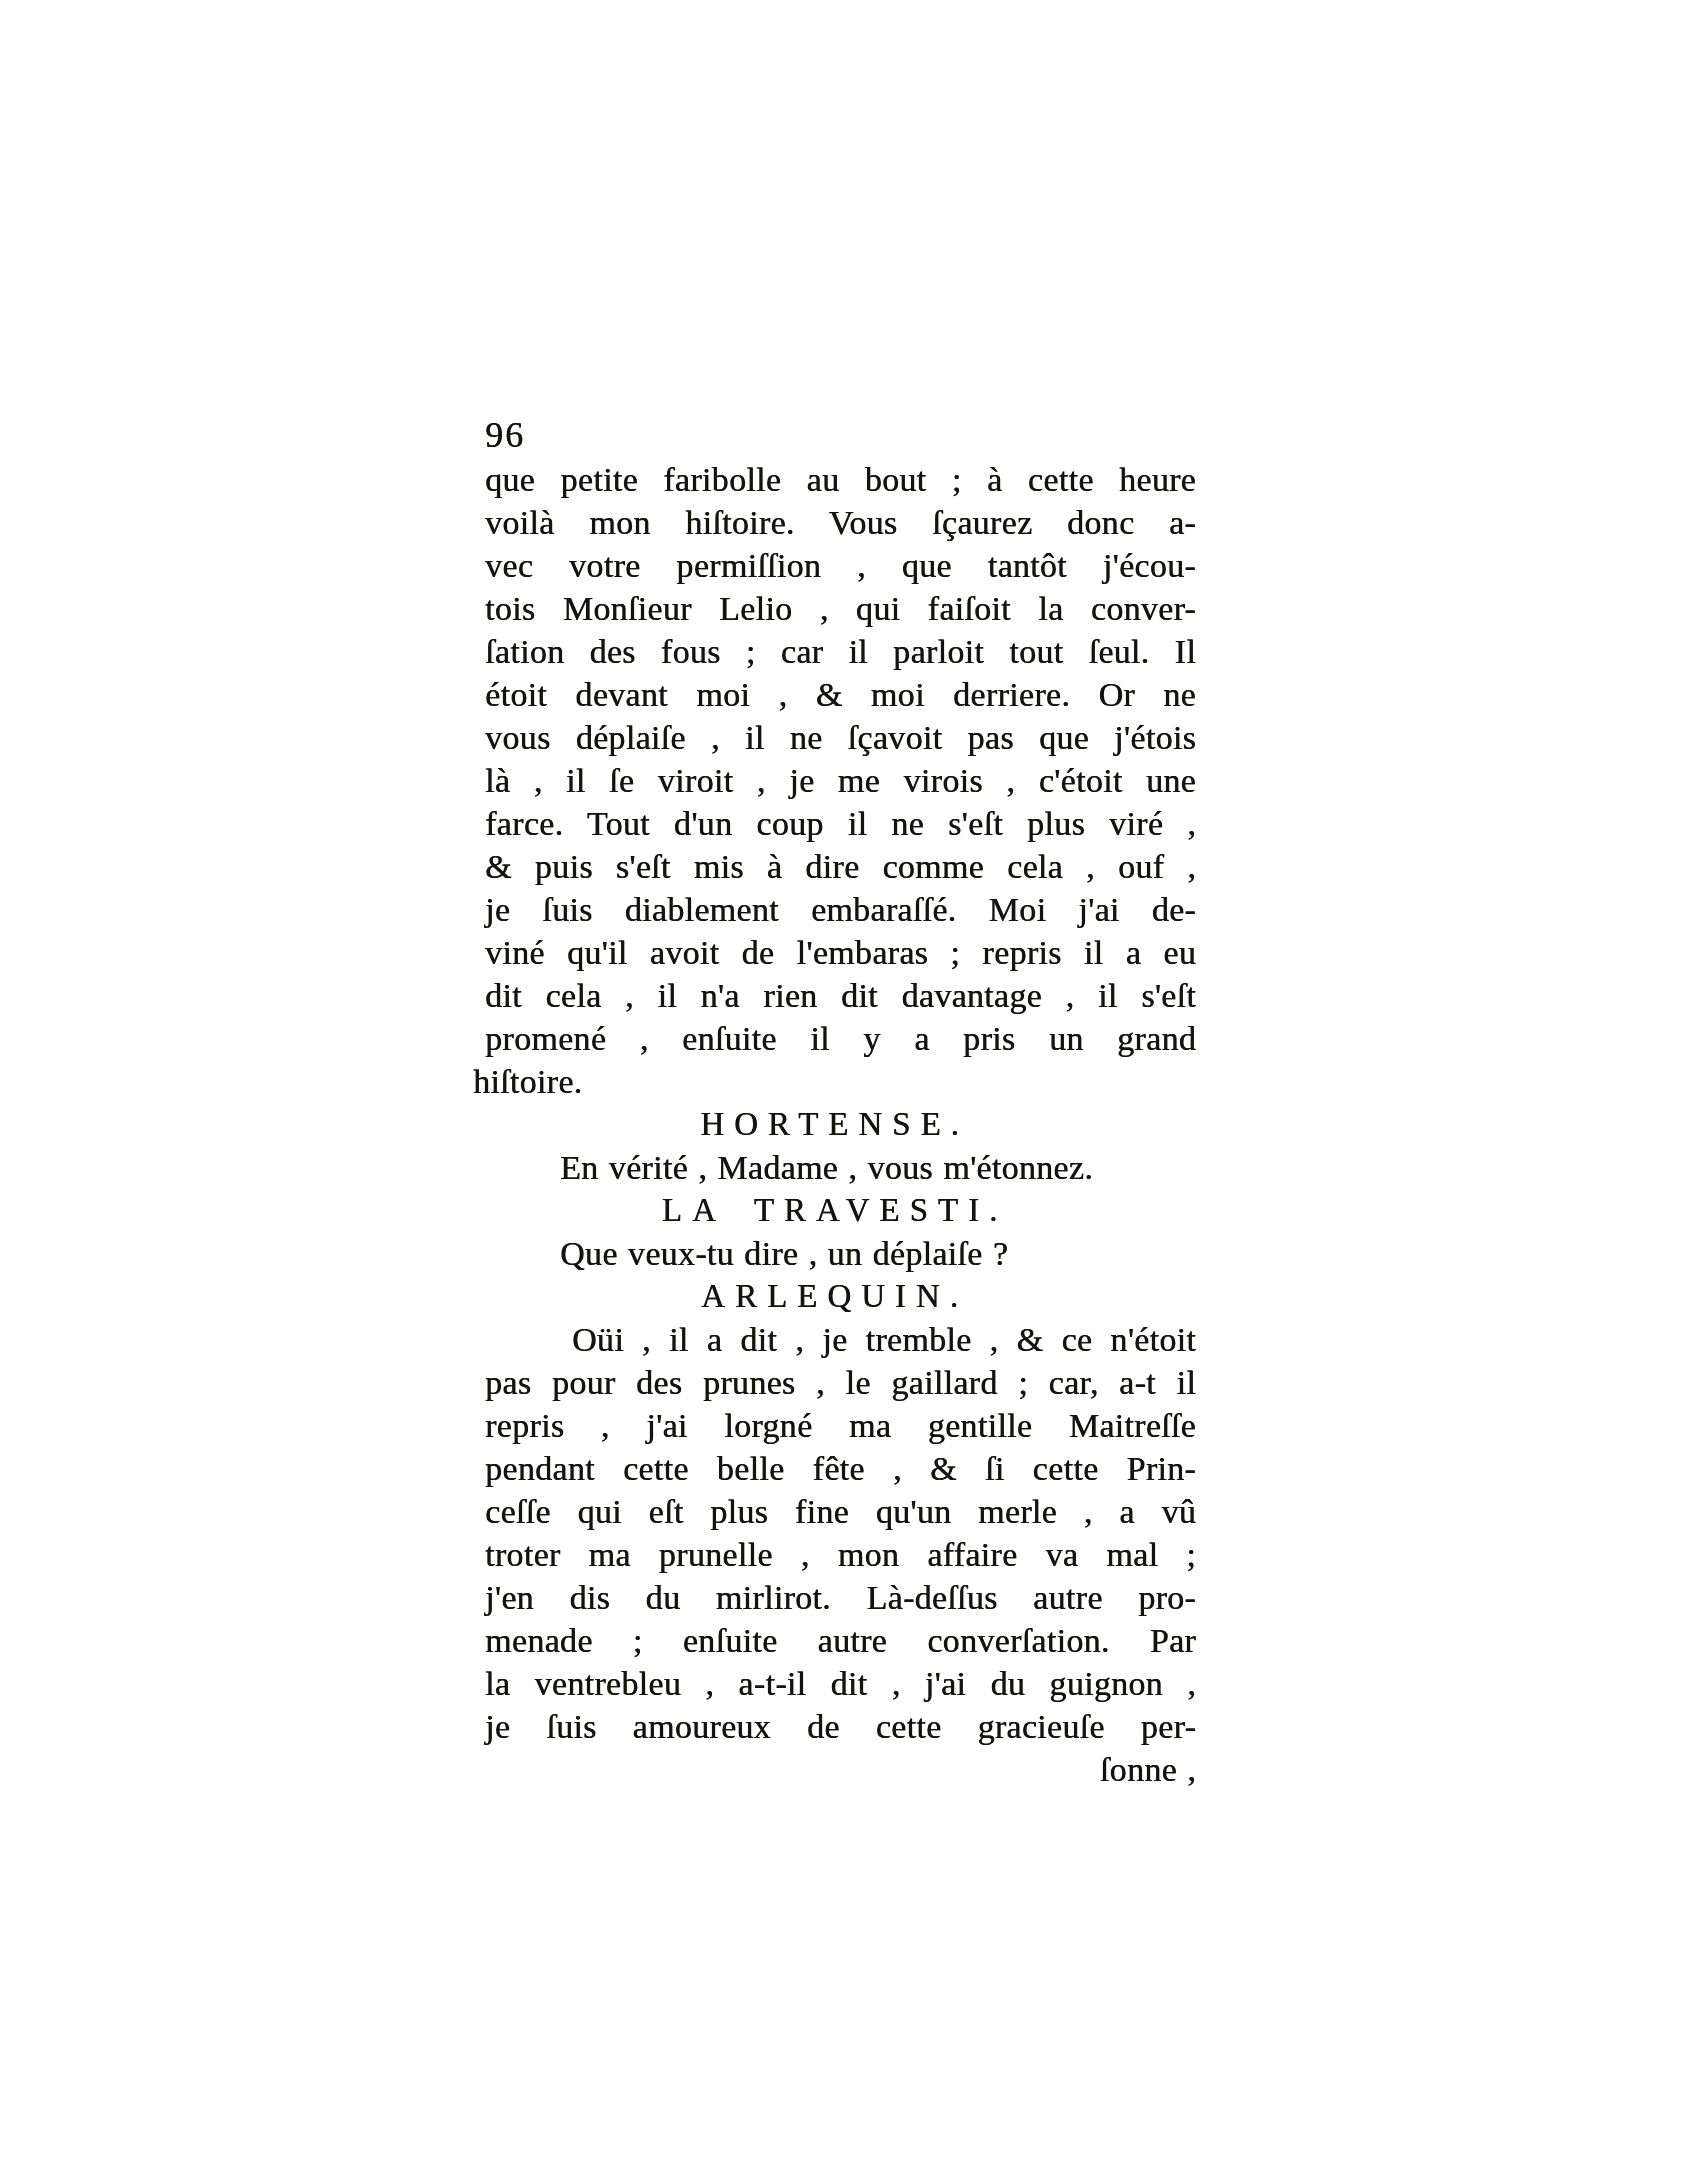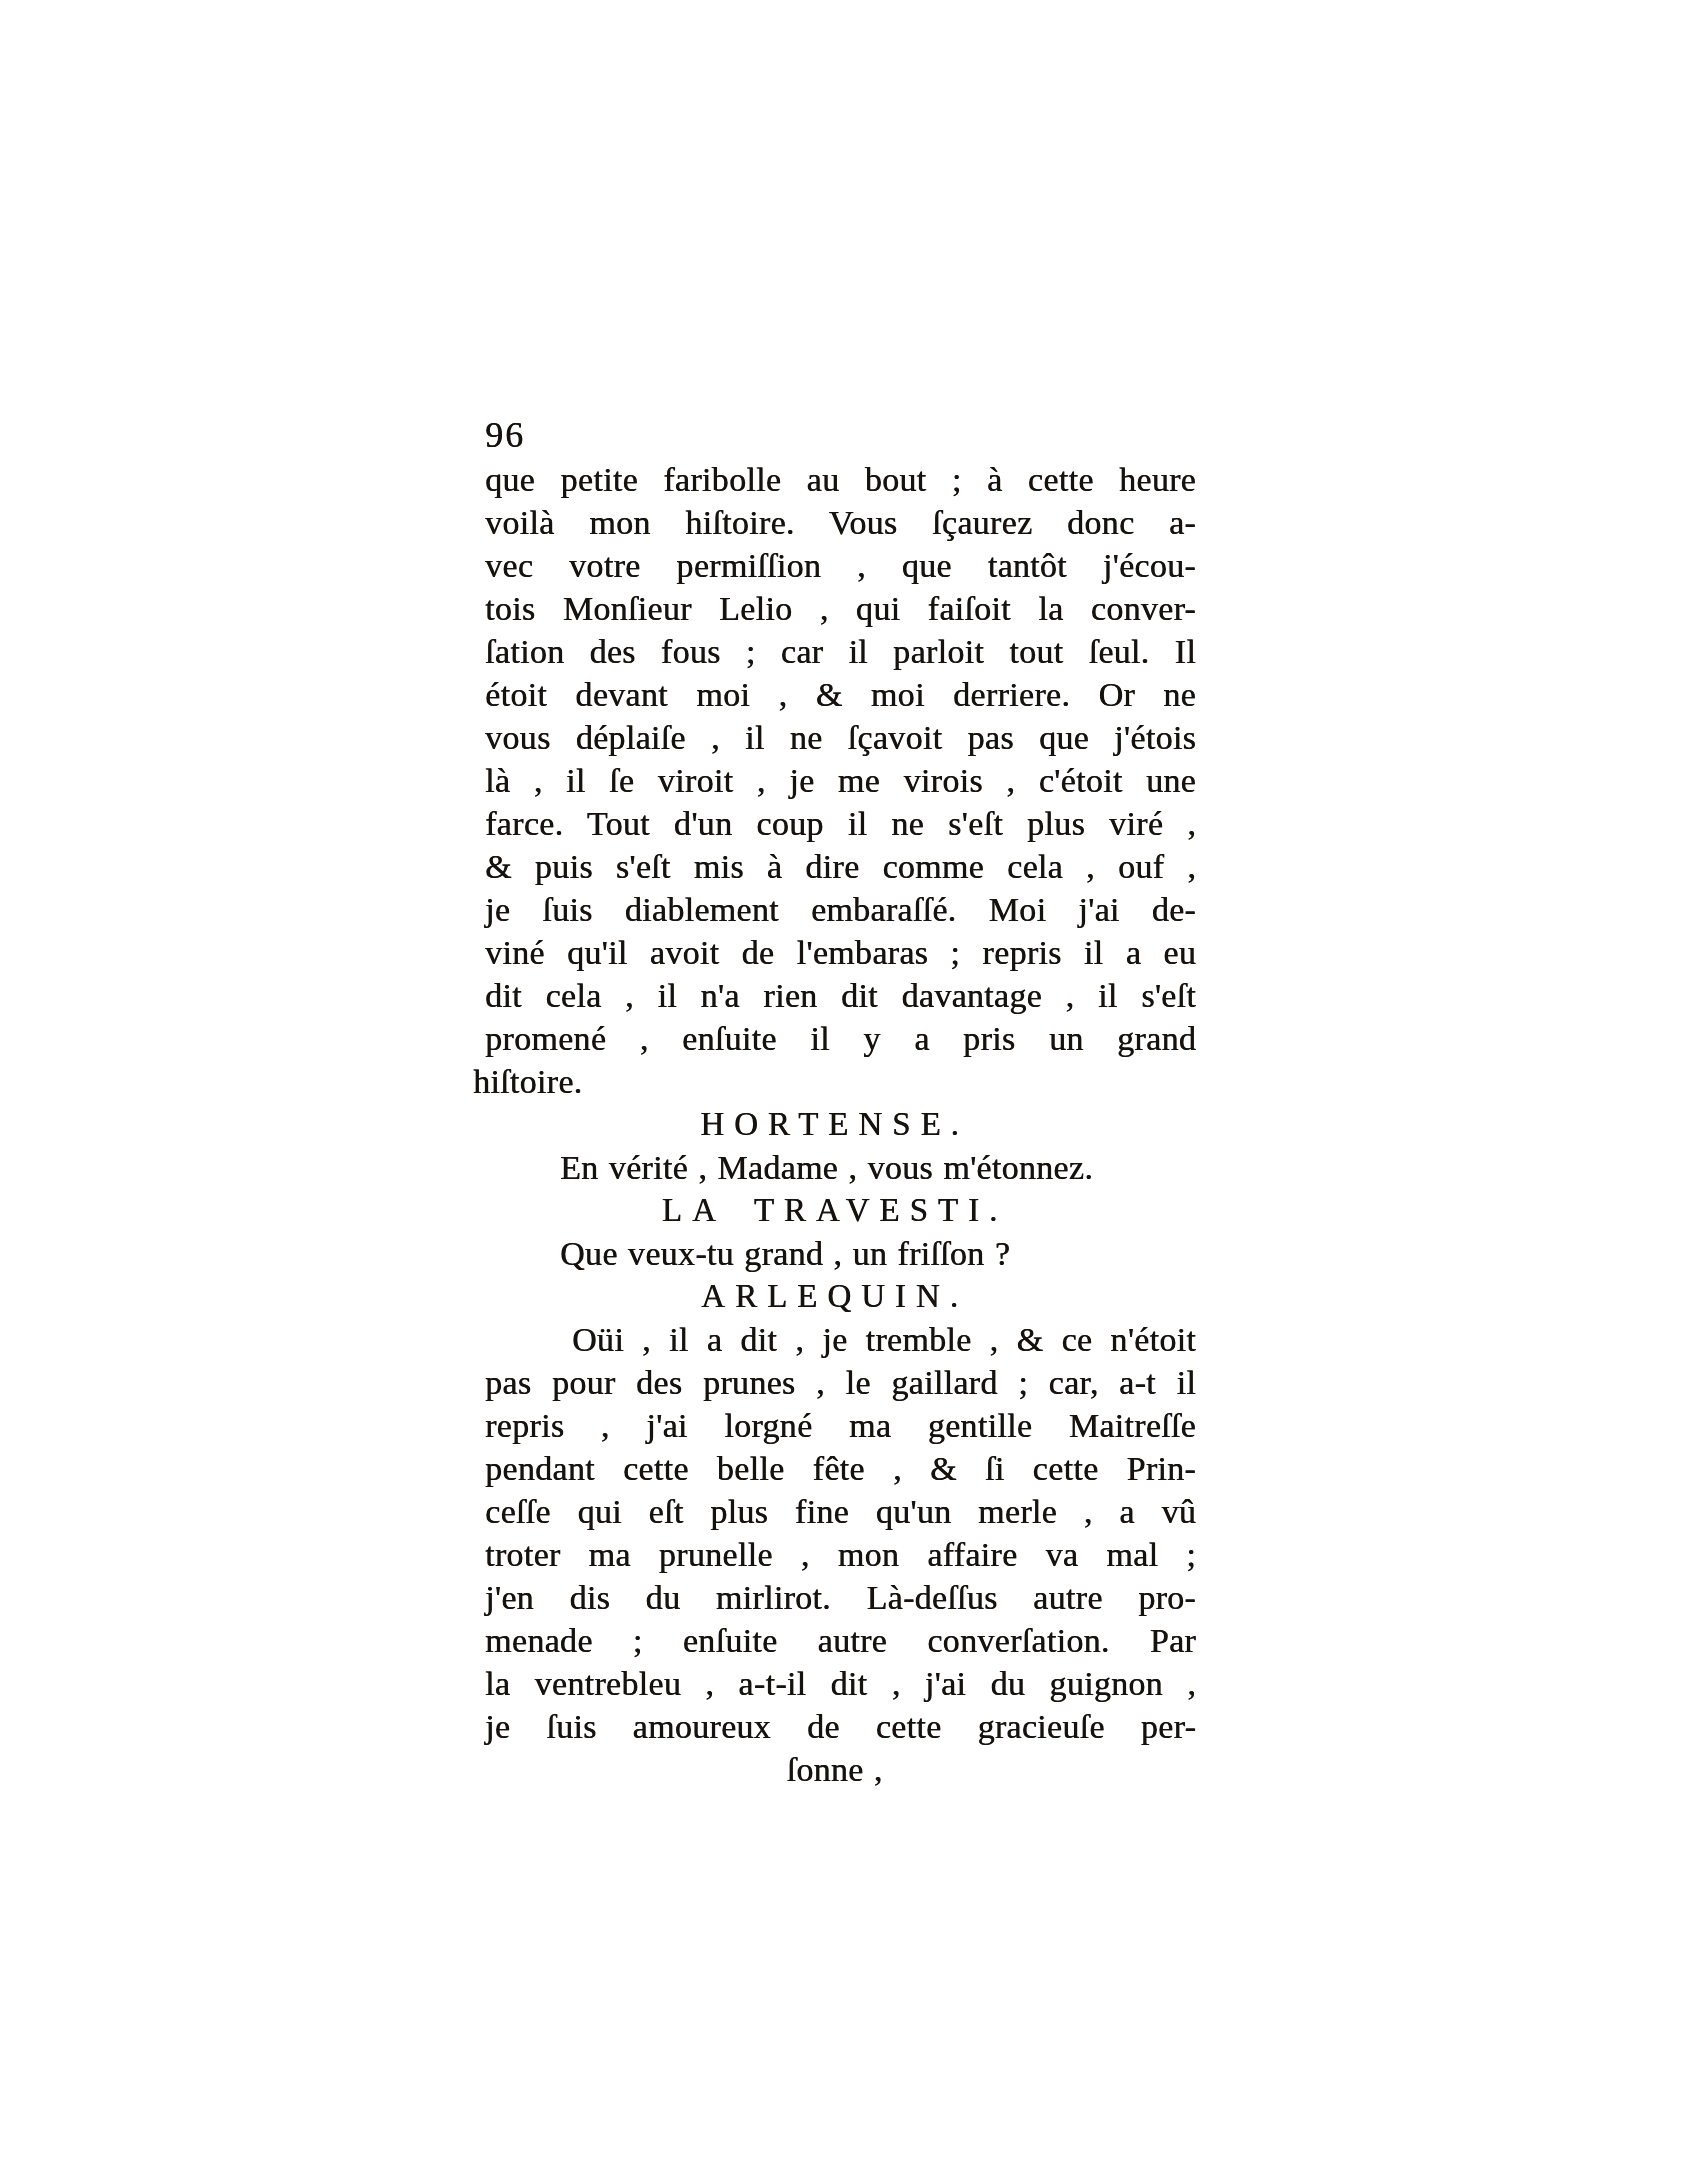--- a/index.html
+++ b/index.html
@@ -18,21 +18,21 @@
   .running-title{
     flex:1;text-align:center;font-size:30px;
     letter-spacing:7px;word-spacing:16px;
   }
   .line{
     font-size:34px;line-height:43px;height:43px;
     letter-spacing:0.3px;word-spacing:1.5px;white-space:normal;
   }
   .jl{text-align:justify;text-align-last:justify;margin-left:12px;}
   .left{text-align:left;}
-  .right{text-align:center;}
+  .right{text-align:right;}
   .indent{padding-left:87px;}
   .speaker{
     font-size:33px;line-height:43px;height:43px;
     text-align:center;letter-spacing:10px;word-spacing:12px;
   }
 </style>
 </head>
 <body>
 
 <div class="text-block">
@@ -54,21 +54,21 @@
   <div class="line jl">je ſuis diablement embaraſſé. Moi j'ai de-</div>
   <div class="line jl">viné qu'il avoit de l'embaras ; repris il a eu</div>
   <div class="line jl">dit cela , il n'a rien dit davantage , il s'eſt</div>
   <div class="line jl">promené , enſuite il y a pris un grand</div>
   <div class="line left">hiſtoire.</div>
 
   <div class="speaker">HORTENSE.</div>
   <div class="line left indent">En vérité , Madame , vous m'étonnez.</div>
 
   <div class="speaker">LA TRAVESTI.</div>
-  <div class="line left indent">Que veux-tu grand , un friſſon ?</div>
+  <div class="line left indent">Que veux-tu dire , un déplaiſe ?</div>
 
   <div class="speaker">ARLEQUIN.</div>
 
   <div class="line jl indent">Oüi , il a dit , je tremble , &amp; ce n'étoit</div>
   <div class="line jl">pas pour des prunes , le gaillard ; car, a-t il</div>
   <div class="line jl">repris , j'ai lorgné ma gentille Maitreſſe</div>
   <div class="line jl">pendant cette belle fête , &amp; ſi cette Prin-</div>
   <div class="line jl">ceſſe qui eſt plus fine qu'un merle , a vû</div>
   <div class="line jl">troter ma prunelle , mon affaire va mal ;</div>
   <div class="line jl">j'en dis du mirlirot. Là-deſſus autre pro-</div>

